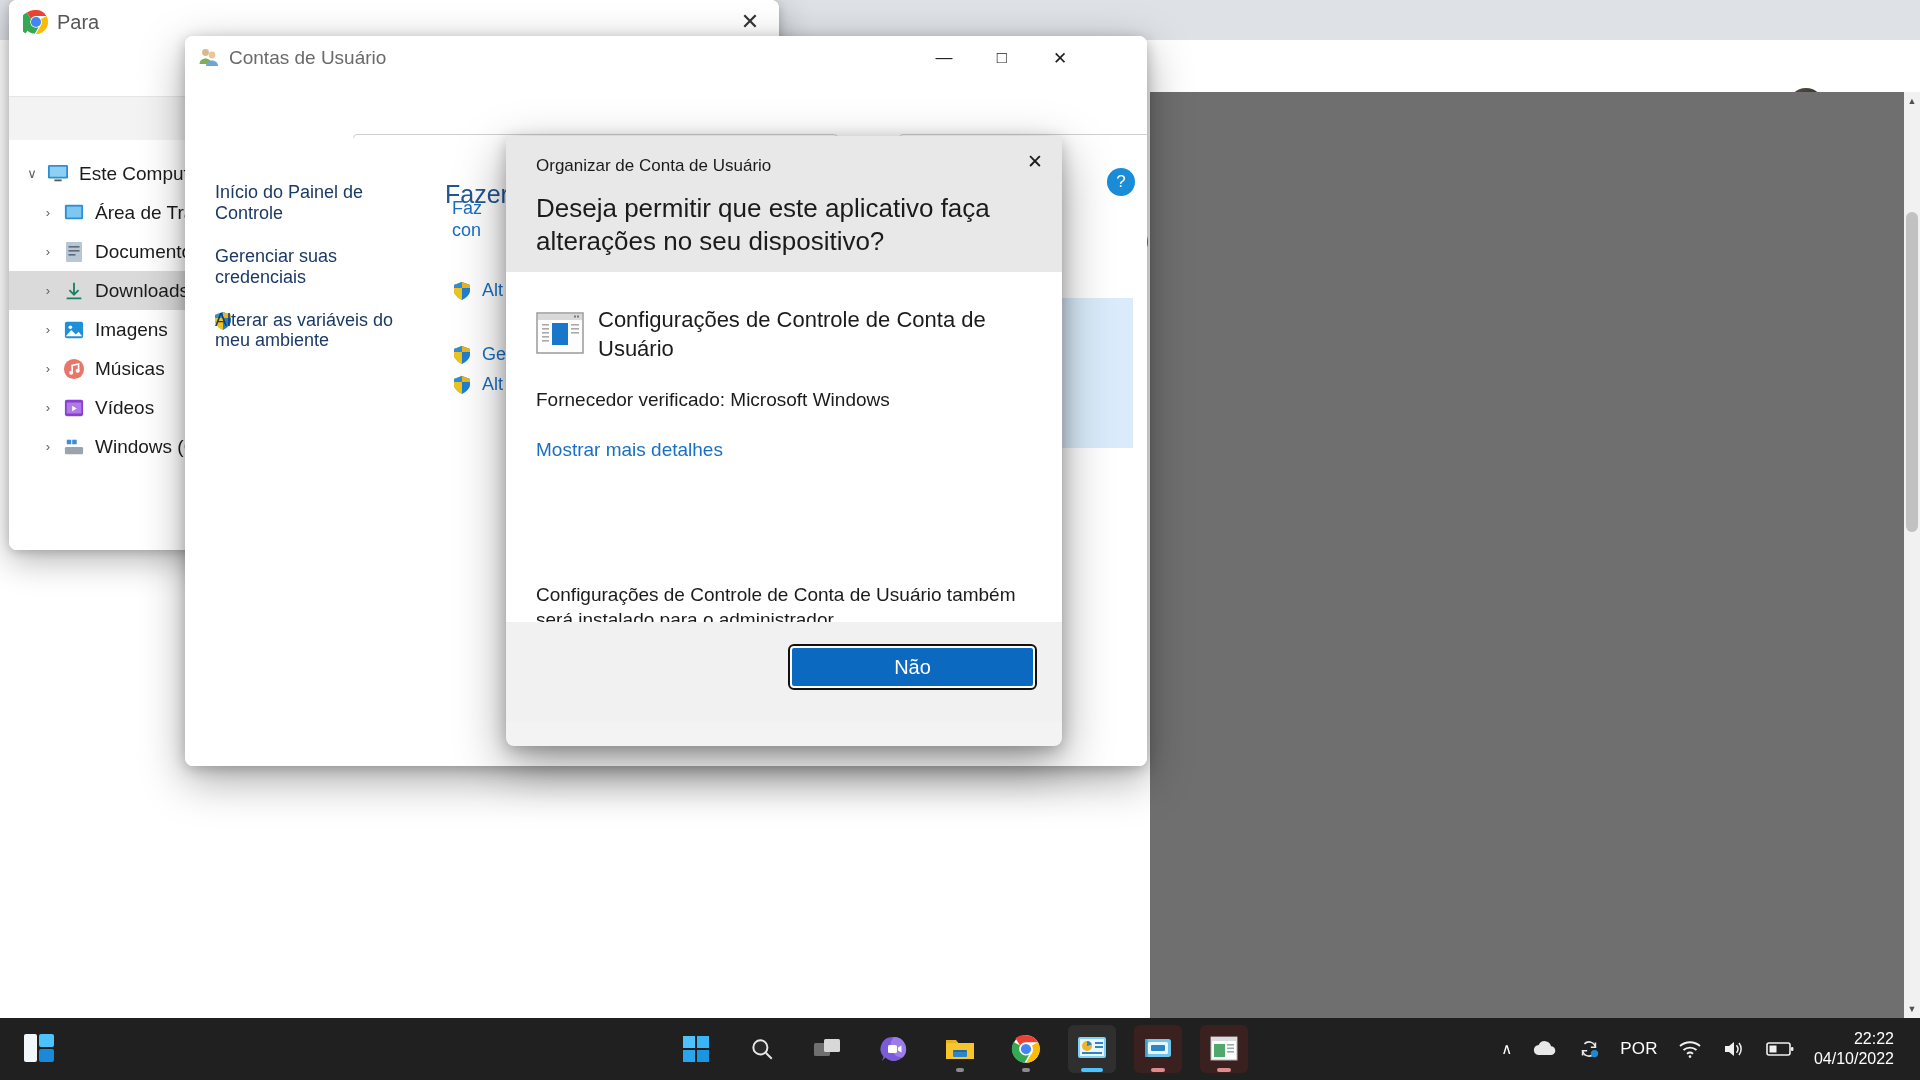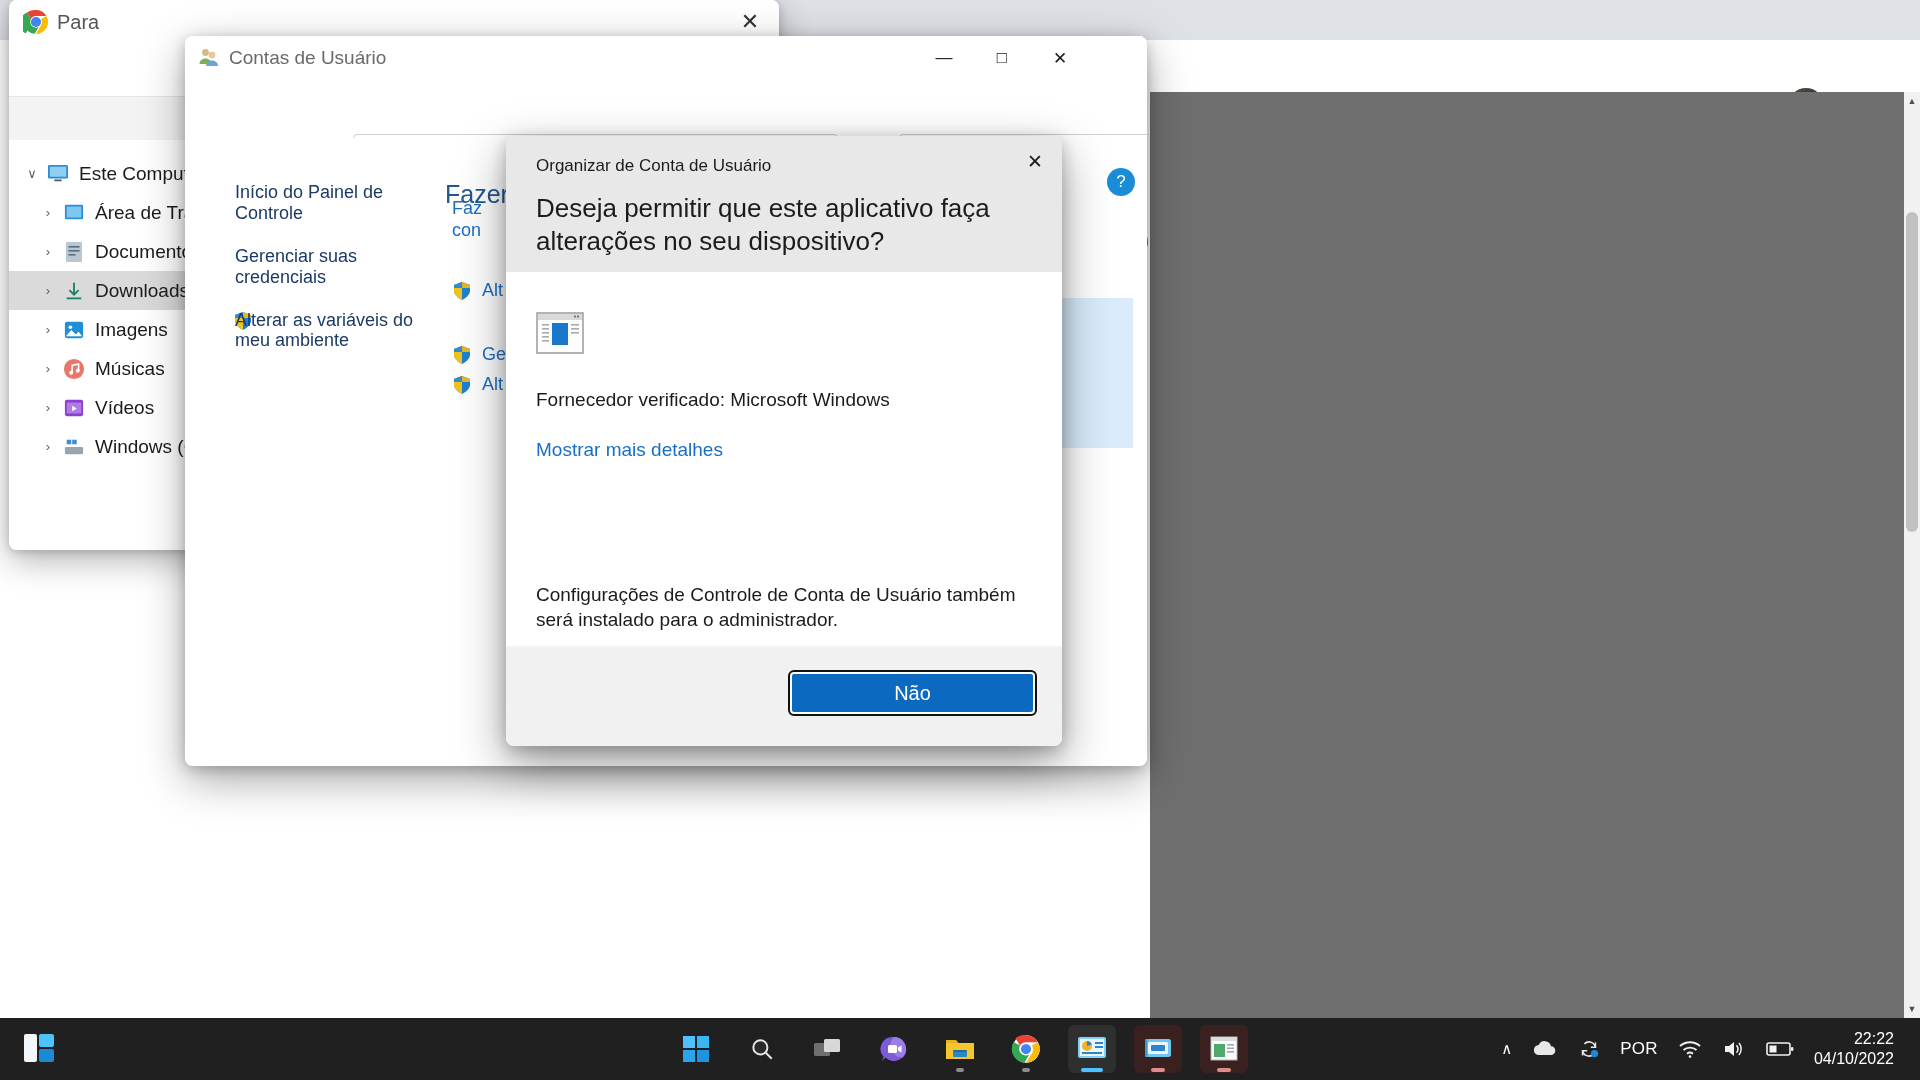--- a/index.html
+++ b/index.html
@@ -201,21 +201,20 @@
     position: absolute; left: 714px; top: 54px; width: 418px; height: 40px;
     border: 1px solid #cfcfcf; background: #fff; border-radius: 4px;
   }
   #cpl-body {
     position: absolute; left: 0; top: 102px; width: 100%; bottom: 0;
     background: #ffffff;
   }
   #cpl-tasklinks {
     position: absolute; left: 0; top: 0; width: 245px; bottom: 0;
     padding: 44px 16px 8px 30px;
-    margin-left: 20px;
   }
   .task-link {
     position: relative; font-size: 18px; line-height: 1.16;
     margin-bottom: 22px; color: #1b3a66; cursor: default;
   }
   .task-link.shielded { padding-left: 26px; }
   .shield-ico {
     position: absolute; left: -2px; top: 1px; width: 20px; height: 20px;
   }
   #cpl-main { position: absolute; left: 245px; top: 0; right: 0; bottom: 0; }
@@ -281,21 +280,21 @@
   }
   #uac-instruction {
     position: absolute; left: 30px; top: 228px; width: 470px;
     font-size: 19px; line-height: 1.32; color: #1b1b1b;
   }
   #uac-note {
     position: absolute; left: 30px; top: 310px; width: 480px;
     font-size: 19px; line-height: 1.32; color: #1b1b1b;
   }
   #uac-footer {
-    position: absolute; left: 0; top: 512px; width: 100%; height: 100px;
+    position: absolute; left: 0; top: 486px; width: 100%; height: 100px;
     background: #f1f1f1;
   }
   #uac-no-button {
     position: absolute; left: 284px; top: 24px; width: 245px; height: 42px;
     background: #0c69c0; color: #ffffff; font-size: 20px;
     display: flex; align-items: center; justify-content: center;
     border: 2px solid #ffffff;
     outline: 2px solid #111111;
     border-radius: 4px;
   }
@@ -701,20 +700,21 @@
         <rect x="6" y="16" width="7" height="1.6" fill="#aaa"></rect>
         <rect x="6" y="20" width="7" height="1.6" fill="#aaa"></rect>
         <rect x="6" y="24" width="7" height="1.6" fill="#aaa"></rect>
         <rect x="6" y="28" width="7" height="1.6" fill="#aaa"></rect>
         <rect x="16" y="11" width="16" height="22" fill="#1877c9"></rect>
         <rect x="35" y="12" width="8" height="1.6" fill="#aaa"></rect>
         <rect x="35" y="16" width="8" height="1.6" fill="#aaa"></rect>
         <rect x="35" y="20" width="8" height="1.6" fill="#aaa"></rect>
       </svg>
     </div>
+    <div id="uac-app-name">Configurações de Controle de Conta de Usuário</div>
     <div id="uac-publisher">Fornecedor verificado: Microsoft Windows</div>
     <div id="uac-details-link">Mostrar mais detalhes</div>
     <div id="uac-note">Configurações de Controle de Conta de Usuário também será instalado para o administrador.</div>
   </div>
 
   <div id="uac-footer">
     <div id="uac-no-button">Não</div>
   </div>
 </div>
 

